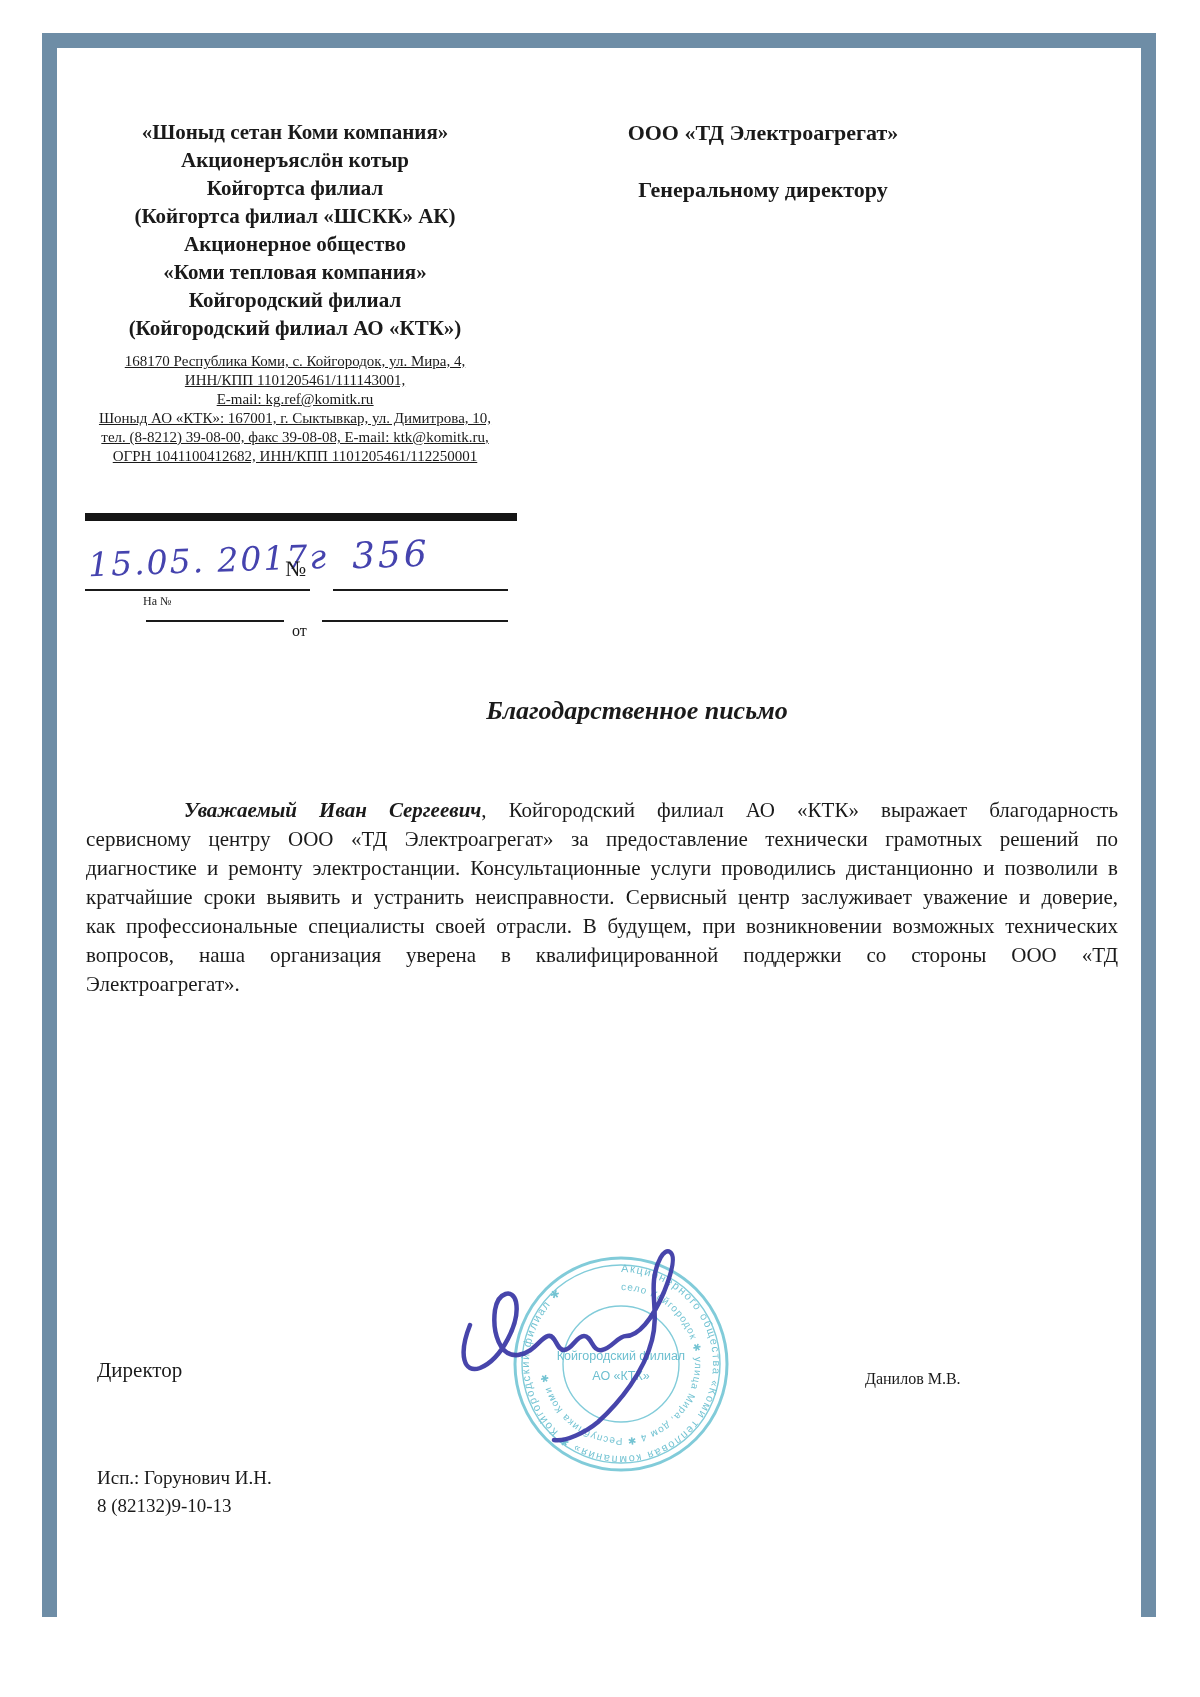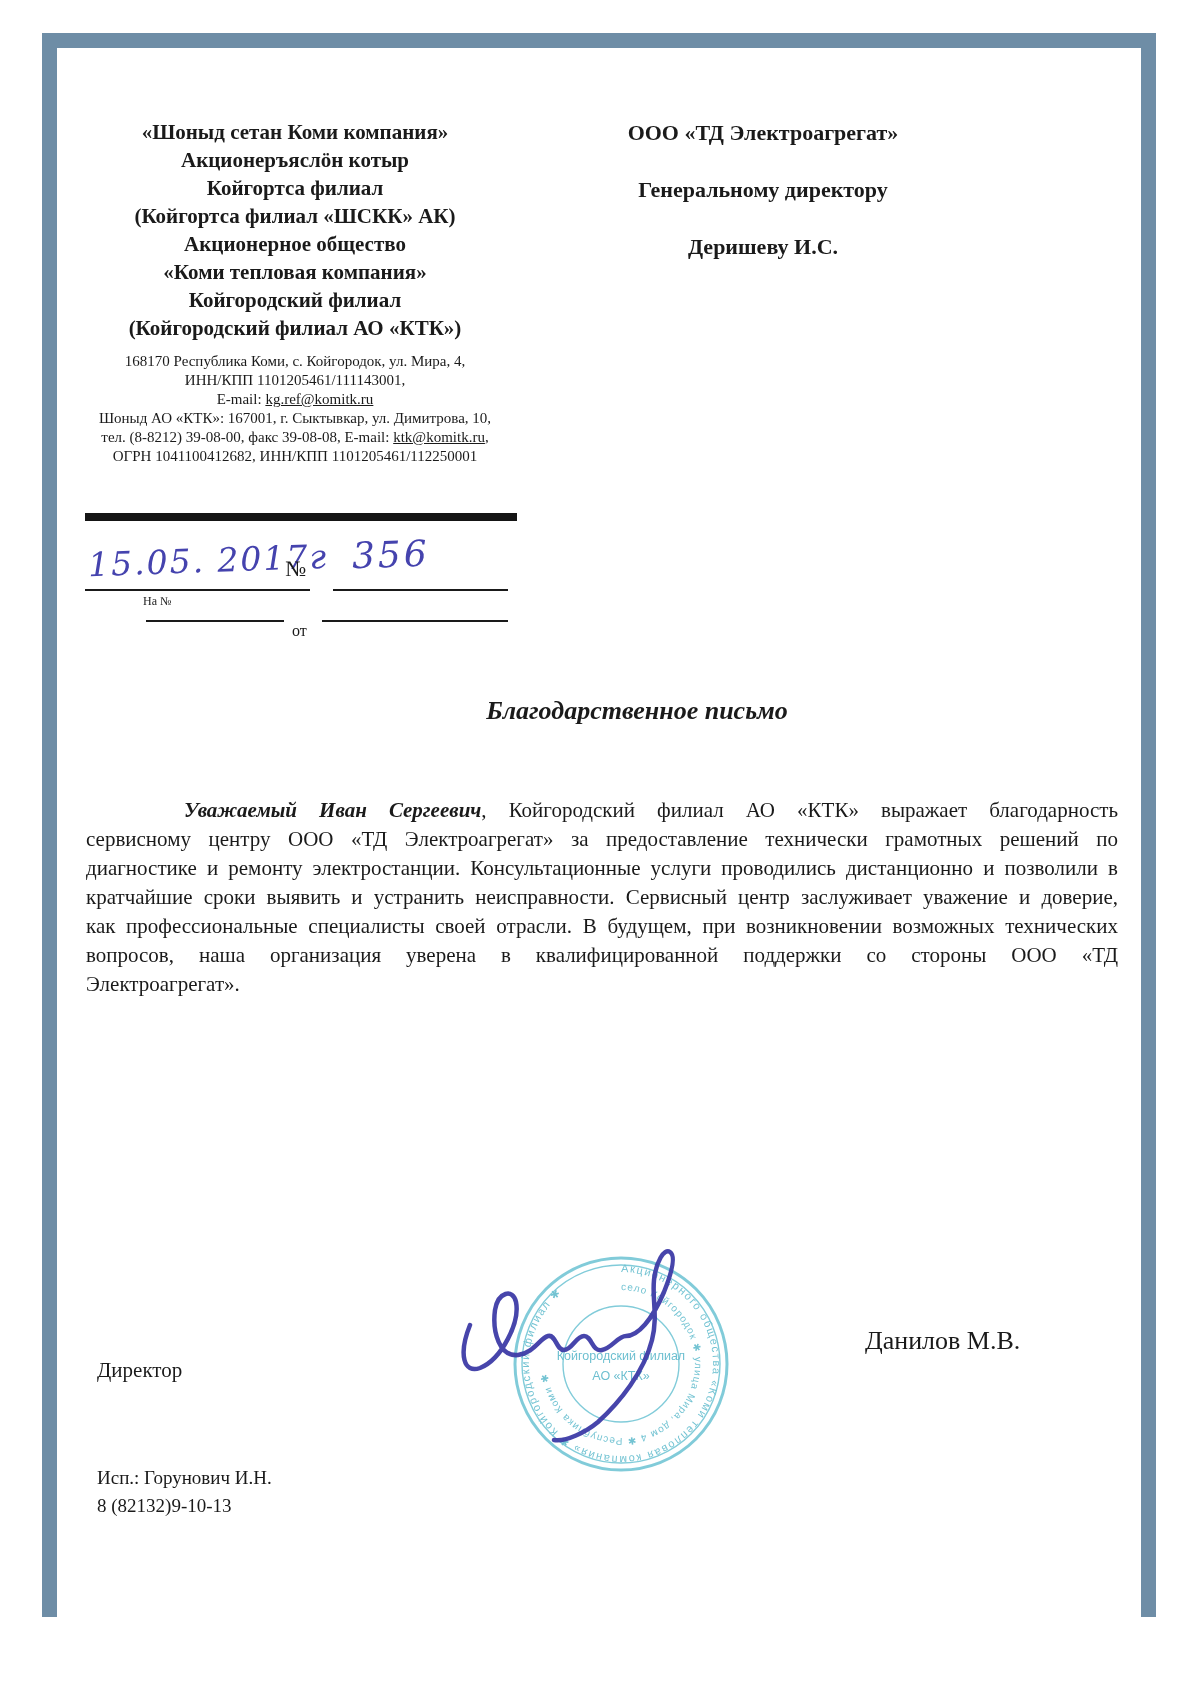--- a/index.html
+++ b/index.html
@@ -7,21 +7,21 @@
     position:relative;width:1200px;height:1617px;background:#ffffff;
     font-family:"Liberation Serif","DejaVu Serif",serif;color:#1a1a1a;overflow:hidden;
   }
   #frame{
     position:absolute;left:42px;top:33px;width:1114px;height:1629px;
     border:15px solid #6e8da6;box-sizing:border-box;
   }
   
   .org-block{position:absolute;left:70px;top:118px;width:450px;text-align:center;}
   .org-line{font-weight:bold;font-size:21px;line-height:28px;}
-  .contact-block{position:absolute;left:60px;top:352px;width:470px;text-align:center;}
+  .contact-block{position:absolute;left:60px;top:352px;width:470px;text-align:center;text-decoration:underline;}
   .contact-line{font-size:15px;line-height:19px;}
   .email{text-decoration:underline;margin-top:20px;}
   
   .addr-block{position:absolute;left:593px;top:120px;width:340px;text-align:center;}
   .addr-line{font-weight:bold;font-size:22px;line-height:26px;margin-bottom:31px;}
   
   .thick-rule{position:absolute;left:85px;top:513px;width:432px;height:8px;background:#151515;}
   .hand{font-family:"DejaVu Serif",serif;font-style:italic;color:#4543ae;}
   .hand-date{position:absolute;left:88px;top:541px;font-size:33px;letter-spacing:2px;transform:rotate(-2deg);}
   .no-label{position:absolute;left:285px;top:556px;font-size:22px;}
@@ -34,21 +34,21 @@
   .na-label{position:absolute;left:100px;top:594px;font-size:12px;margin-left:43px;}
   .ot-label{position:absolute;left:292px;top:622px;font-size:16px;}
   
   .doc-title{position:absolute;left:86px;top:696px;width:1032px;text-align:center;text-indent:70px;
     font-size:26px;font-weight:bold;font-style:italic;}
   .body-text{position:absolute;left:86px;top:796px;width:1032px;
     font-size:21px;line-height:29px;text-align:justify;text-indent:62px;word-spacing:4px;}
   .salutation{font-weight:bold;font-style:italic;margin-left:36px;}
   
   .role-label{position:absolute;left:97px;top:1326px;font-size:21px;margin-top:32px;}
-  .signer-name{position:absolute;left:865px;top:1326px;font-size:26px;text-align:right;}
+  .signer-name{position:absolute;left:865px;top:1370px;font-size:16px;text-align:right;}
   
   .stamp-svg{position:absolute;left:505px;top:1248px;width:232px;height:232px;opacity:.85;}
   .sig-svg{position:absolute;left:430px;top:1150px;width:340px;height:330px;}
   
   .footer-block{position:absolute;left:97px;top:1464px;font-size:19px;line-height:28px;}
 </style>
 </head>
 <body>
 
 <div id="page">
@@ -70,21 +70,20 @@
     <div class="contact-line">ИНН/КПП 1101205461/111143001,</div>
     <div class="contact-line"><span>E-mail: </span><span class="email">kg.ref@komitk.ru</span></div>
     <div class="contact-line">Шоныд АО «КТК»: 167001, г. Сыктывкар, ул. Димитрова, 10,</div>
     <div class="contact-line"><span>тел. (8-8212) 39-08-00, факс 39-08-08, E-mail: </span><span class="email">ktk@komitk.ru</span><span>,</span></div>
     <div class="contact-line">ОГРН 1041100412682, ИНН/КПП 1101205461/112250001</div>
   </div>
 
   <div class="addr-block">
     <div class="addr-line">ООО «ТД Электроагрегат»</div>
     <div class="addr-line">Генеральному директору</div>
-    <div class="addr-line">Деришеву И.С.</div>
   </div>
 
   <div class="thick-rule"></div>
   <div class="hand hand-date">15.05. 2017г</div>
   <div class="no-label">№</div>
   <div class="hand hand-num">356</div>
   <div class="rule rule-a"></div>
   <div class="rule rule-b"></div>
   <div class="na-label">На №</div>
   <div class="ot-label">от</div>

